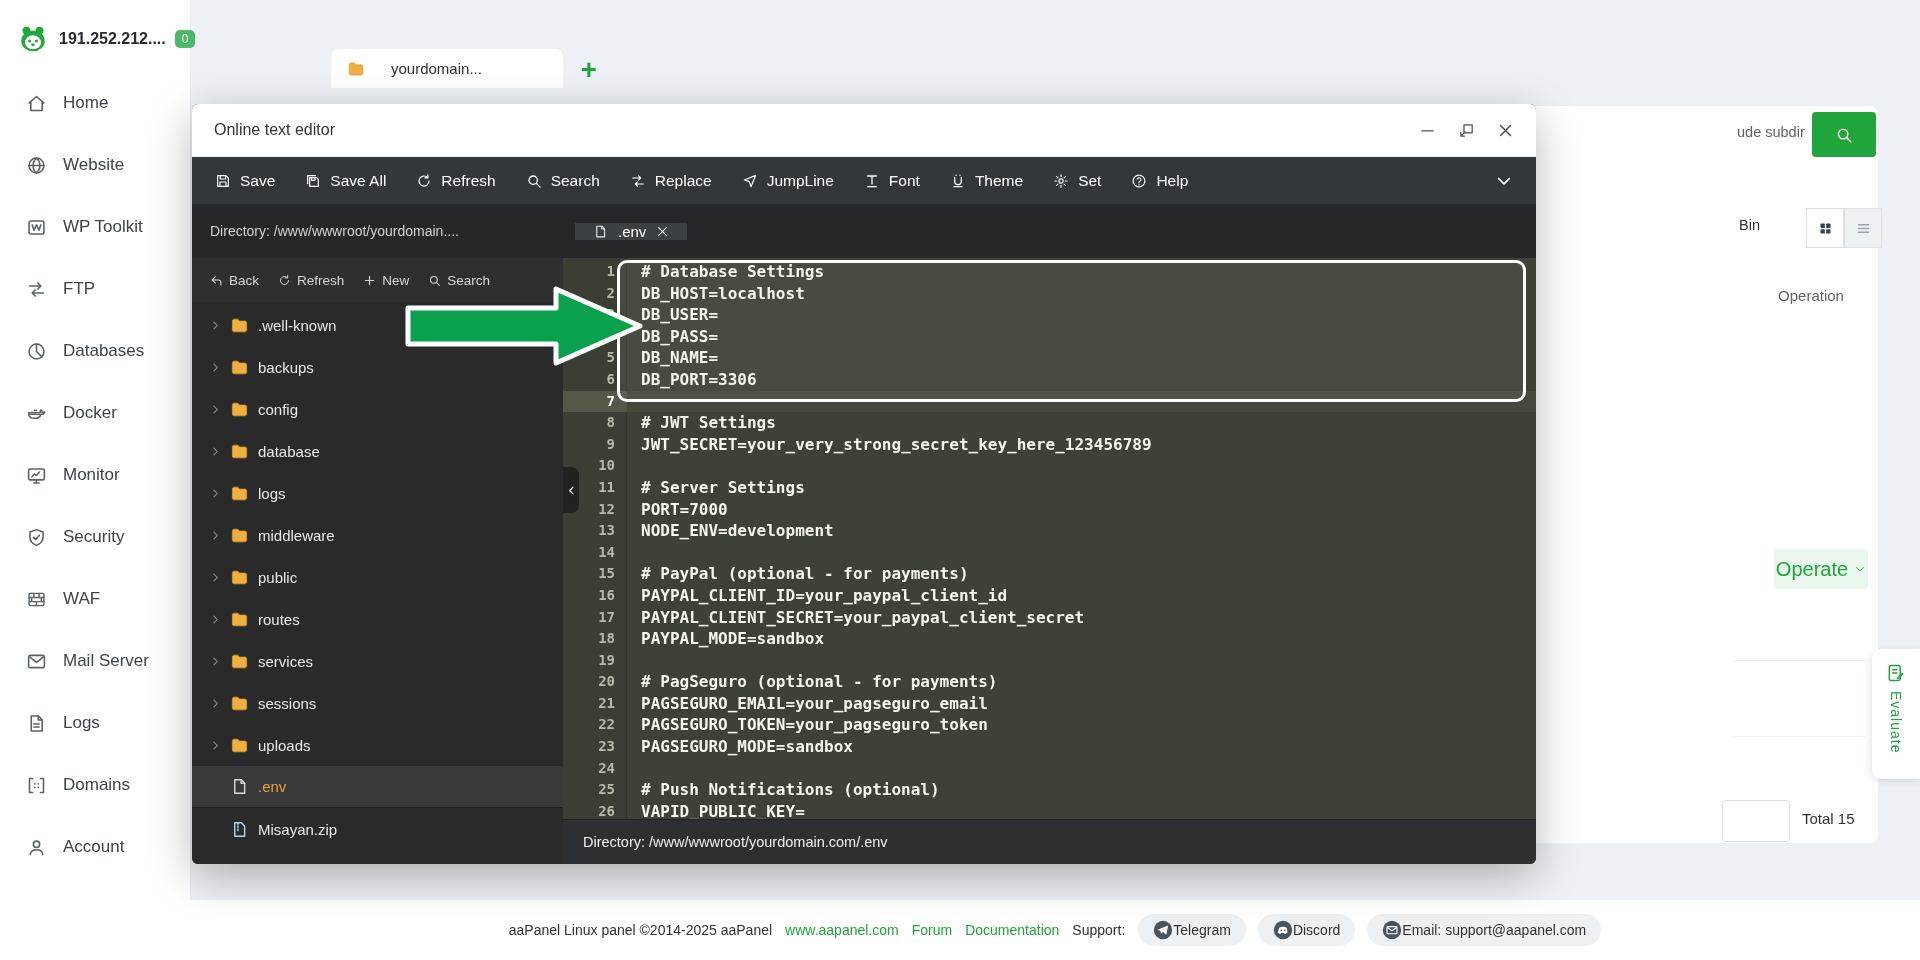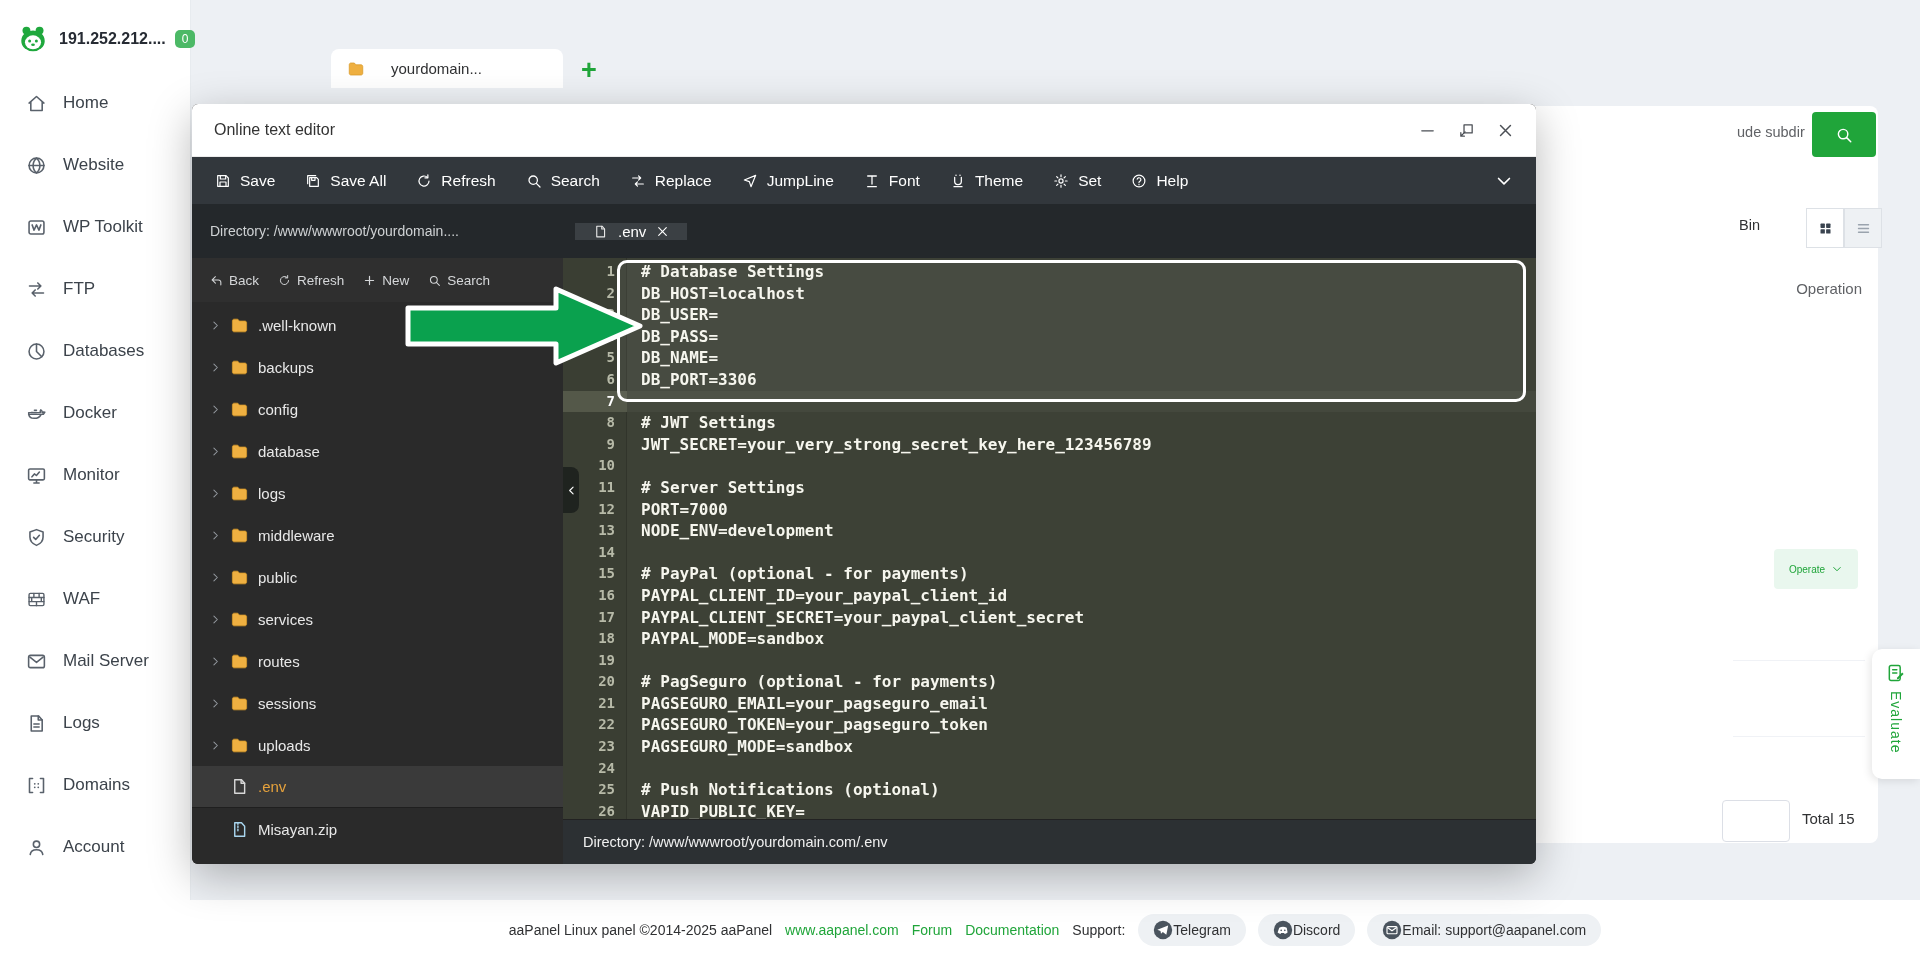--- a/index.html
+++ b/index.html
@@ -30,22 +30,22 @@
   .manager-card{position:absolute;left:240px;top:106px;width:1638px;height:737px;background:#fff;border-radius:8px;z-index:1}
   .subdir-label{position:absolute;left:1737px;top:124px;font-size:14.5px;color:#606266;z-index:2}
   .search-btn{position:absolute;left:1812px;top:112px;width:64px;height:45px;background:#20a53a;border-radius:4px;display:flex;align-items:center;justify-content:center;cursor:pointer;z-index:2}
   .search-btn [data-icon]{width:18px;height:18px;color:#fff}
   .bin-label{position:absolute;left:1739px;top:217px;font-size:14.5px;color:#303133;z-index:2}
   .view-btns{position:absolute;left:1806px;top:208px;display:flex;z-index:2}
   .vbtn{width:36px;height:38px;border:1px solid #dde1e6;background:#fff;display:flex;align-items:center;justify-content:center;cursor:pointer}
   .vbtn [data-icon]{width:15px;height:15px;color:#39434f}
   .vbtn.alt{background:#eef1f4}
   .vbtn.alt [data-icon]{color:#9aa3ad}
-  .operation-header{position:absolute;left:1760px;top:280px;width:102px;text-align:right;font-size:15px;color:#606266;z-index:2}
-  .operate-btn{position:absolute;left:1774px;top:549px;width:84px;height:40px;background:#e9f7ee;color:#20a53a;border-radius:4px;display:flex;align-items:center;justify-content:center;gap:6px;font-size:10px;cursor:pointer;z-index:2}
+  .operation-header{position:absolute;left:1760px;top:287px;width:102px;text-align:center;font-size:15px;color:#606266;z-index:2}
+  .operate-btn{position:absolute;left:1774px;top:549px;width:94px;height:40px;background:#e9f7ee;color:#20a53a;border-radius:4px;display:flex;align-items:center;justify-content:center;gap:6px;font-size:20px;cursor:pointer;z-index:2}
   .operate-btn [data-icon]{width:12px;height:12px;color:#20a53a}
   .row-line{position:absolute;left:1733px;width:132px;height:1px;background:#f0f2f6;z-index:2}
   .page-box{position:absolute;left:1722px;top:800px;width:66px;height:40px;background:#fff;border:1px solid #dcdfe6;border-radius:4px;z-index:2}
   .total-label{position:absolute;left:1802px;top:810px;font-size:15px;color:#303133;z-index:2}
 
   
   .evaluate-tab{position:absolute;left:1872px;top:649px;width:48px;height:130px;background:#fff;border-radius:10px 0 0 10px;box-shadow:-2px 2px 8px rgba(0,0,0,.10);display:flex;flex-direction:column;align-items:center;padding-top:14px;box-sizing:border-box;gap:8px;cursor:pointer;z-index:30}
   .evaluate-tab [data-icon]{width:20px;height:20px}
   .evaluate-text{writing-mode:vertical-rl;color:#20a53a;font-size:14px;letter-spacing:1px}
 
@@ -750,37 +750,37 @@
                   <g stroke="currentColor" fill="none" stroke-width="2.2" stroke-linecap="round" stroke-linejoin="round">
                     <path d="M8.5 4.5L16 12l-7.5 7.5"></path>
                   </g>
                 </svg>
               </span>
               <span class="tree-icon" data-icon-from="icon">
                 <svg viewBox="0 0 24 24">
                   <path d="M3 6.2C3 5 4 4 5.2 4h4.6l2 2.4h7C20 6.4 21 7.4 21 8.6v9.2c0 1.2-1 2.2-2.2 2.2H5.2C4 20 3 19 3 17.8z" fill="#efb041" stroke="#d89a28" stroke-width="1"></path>
                 </svg>
               </span>
+              <span class="tree-label">routes</span>
+            </div>
+
+            <div class="tree-row">
+              <span class="chev" data-icon-from="chev">
+                <svg viewBox="0 0 24 24">
+                  <g stroke="currentColor" fill="none" stroke-width="2.2" stroke-linecap="round" stroke-linejoin="round">
+                    <path d="M8.5 4.5L16 12l-7.5 7.5"></path>
+                  </g>
+                </svg>
+              </span>
+              <span class="tree-icon" data-icon-from="icon">
+                <svg viewBox="0 0 24 24">
+                  <path d="M3 6.2C3 5 4 4 5.2 4h4.6l2 2.4h7C20 6.4 21 7.4 21 8.6v9.2c0 1.2-1 2.2-2.2 2.2H5.2C4 20 3 19 3 17.8z" fill="#efb041" stroke="#d89a28" stroke-width="1"></path>
+                </svg>
+              </span>
               <span class="tree-label">services</span>
-            </div>
-
-            <div class="tree-row">
-              <span class="chev" data-icon-from="chev">
-                <svg viewBox="0 0 24 24">
-                  <g stroke="currentColor" fill="none" stroke-width="2.2" stroke-linecap="round" stroke-linejoin="round">
-                    <path d="M8.5 4.5L16 12l-7.5 7.5"></path>
-                  </g>
-                </svg>
-              </span>
-              <span class="tree-icon" data-icon-from="icon">
-                <svg viewBox="0 0 24 24">
-                  <path d="M3 6.2C3 5 4 4 5.2 4h4.6l2 2.4h7C20 6.4 21 7.4 21 8.6v9.2c0 1.2-1 2.2-2.2 2.2H5.2C4 20 3 19 3 17.8z" fill="#efb041" stroke="#d89a28" stroke-width="1"></path>
-                </svg>
-              </span>
-              <span class="tree-label">routes</span>
             </div>
 
             <div class="tree-row">
               <span class="chev" data-icon-from="chev">
                 <svg viewBox="0 0 24 24">
                   <g stroke="currentColor" fill="none" stroke-width="2.2" stroke-linecap="round" stroke-linejoin="round">
                     <path d="M8.5 4.5L16 12l-7.5 7.5"></path>
                   </g>
                 </svg>
               </span>

